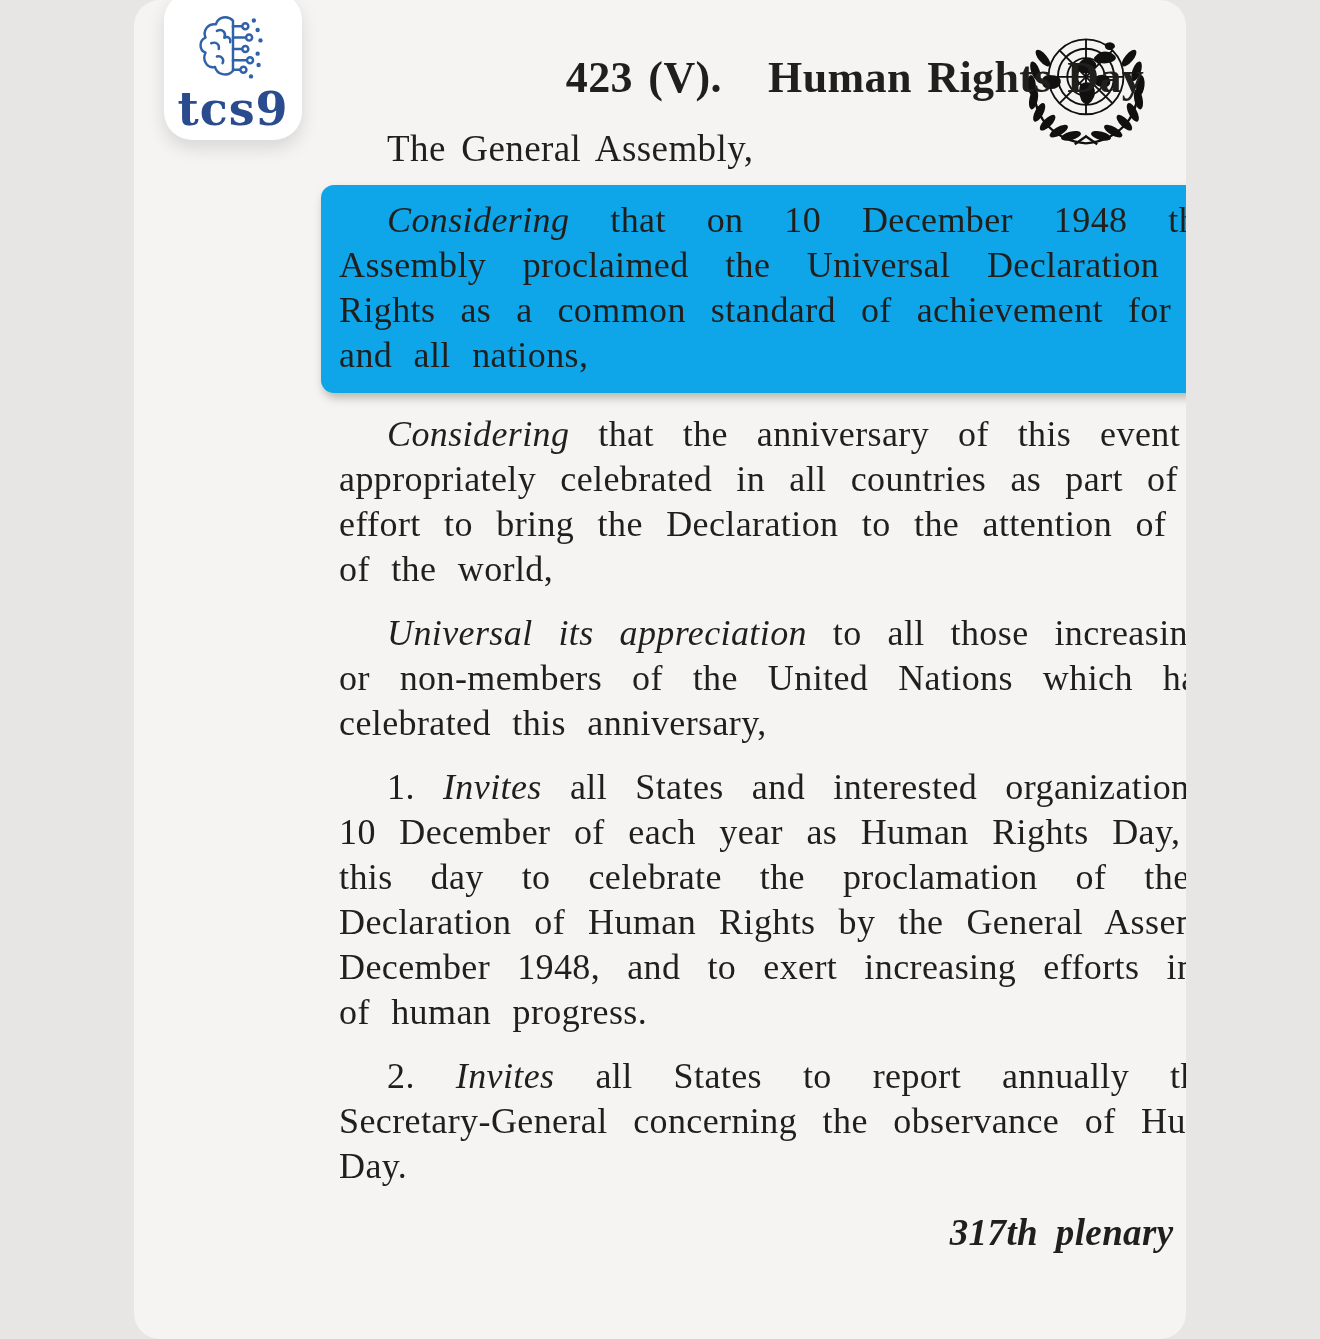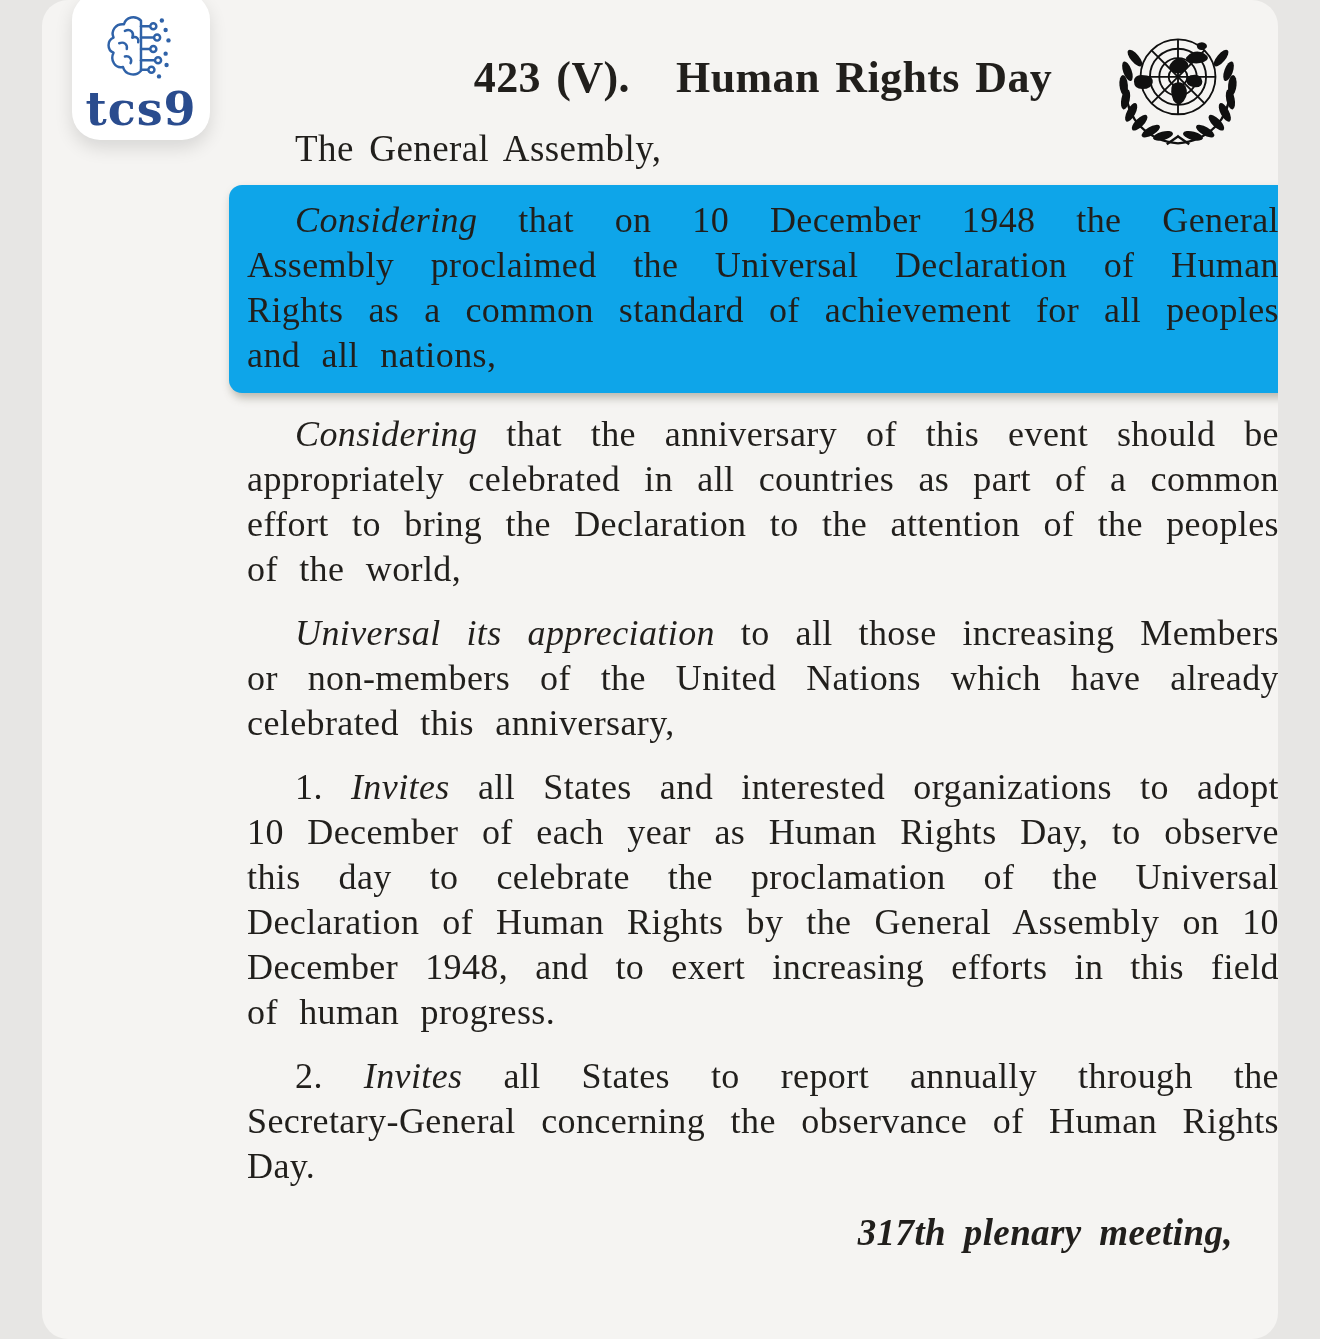--- a/index.html
+++ b/index.html
@@ -1,17 +1,17 @@
 <!DOCTYPE html>
 <html><head>
 <meta charset="utf-8">
 <style>
   html,body{margin:0;padding:0;background:#e7e6e4;}
   .page{
-    position:relative;width:1236px;height:1339px;margin:0 auto;
+    position:relative;width:1052px;height:1339px;margin:0 auto;
     background:#f5f4f2;border-radius:26px;overflow:hidden;
     font-family:"Liberation Serif","DejaVu Serif",serif;color:#211f1c;
   }
   
   .logo-card{
     position:absolute;left:30px;top:-8px;width:138px;height:148px;
     background:#ffffff;border-radius:28px;
     box-shadow:0 8px 18px rgba(0,0,0,.12);
     display:flex;flex-direction:column;align-items:center;justify-content:flex-end;
     padding-bottom:8px;box-sizing:border-box;

